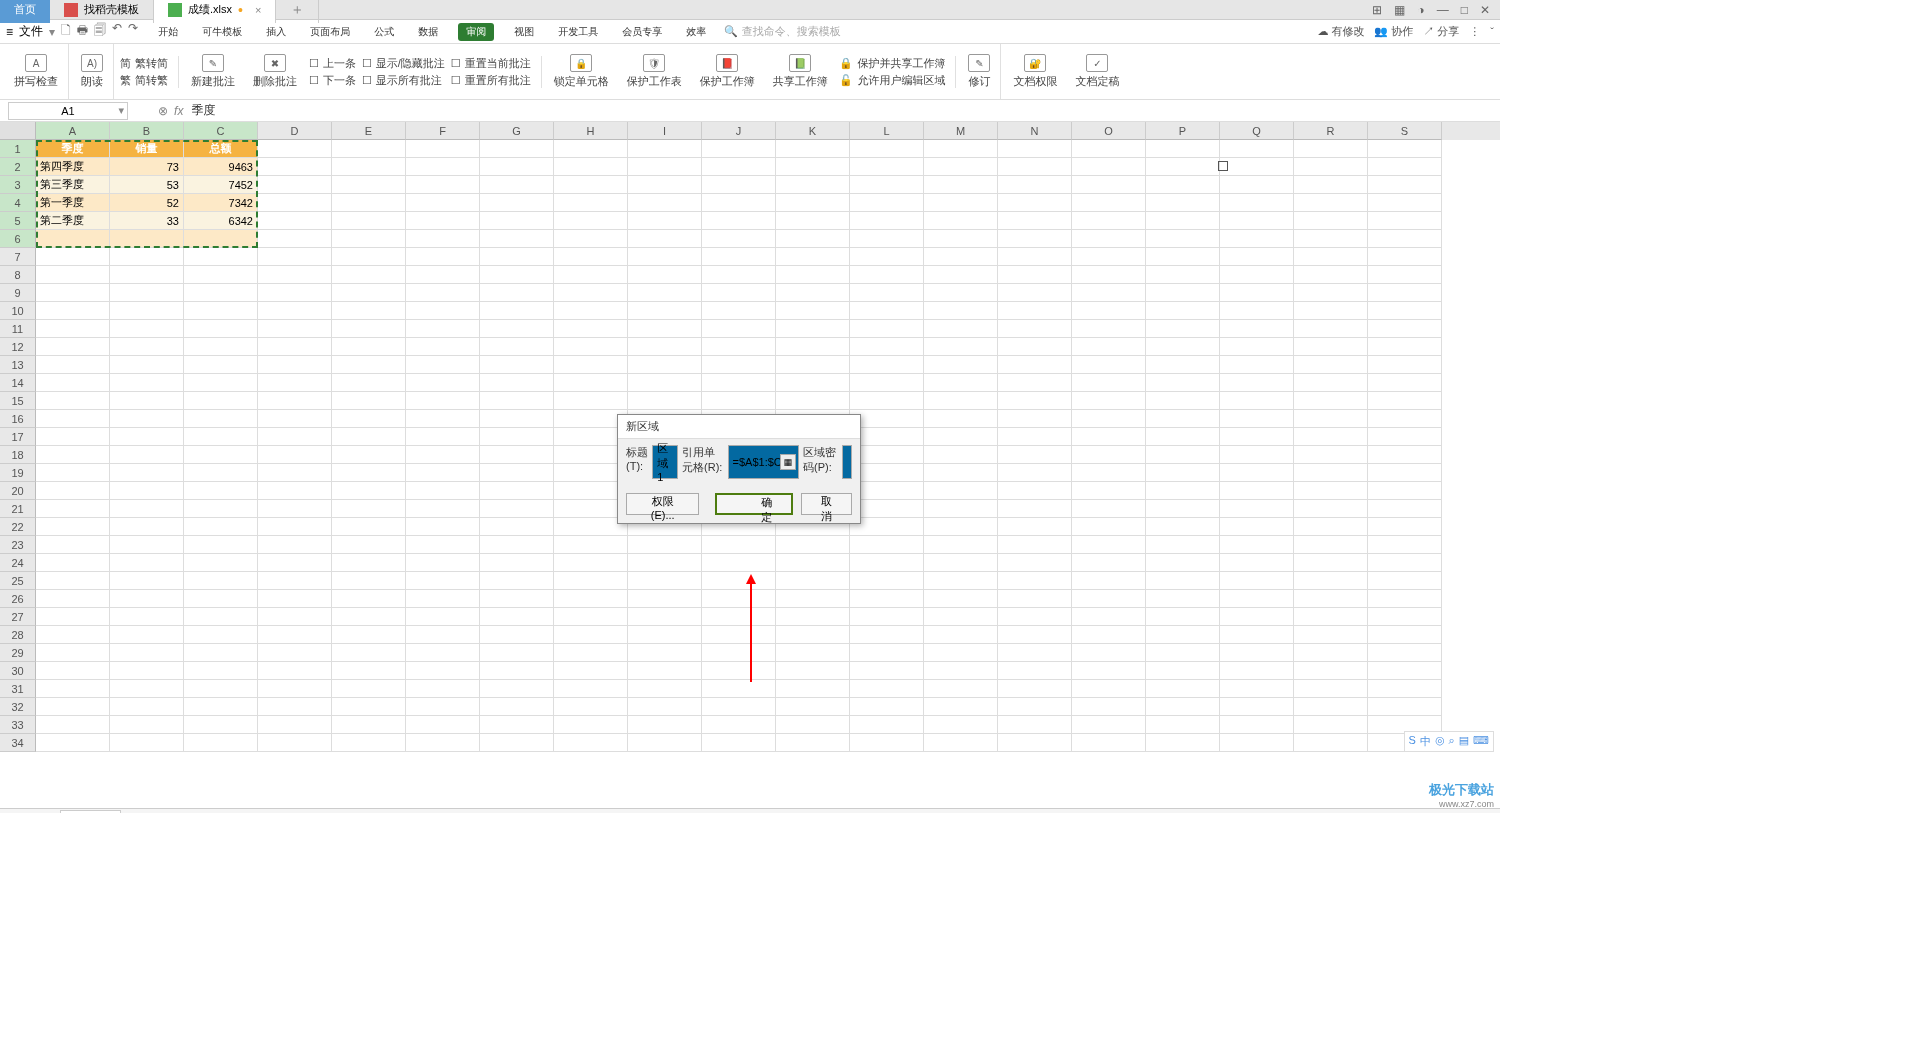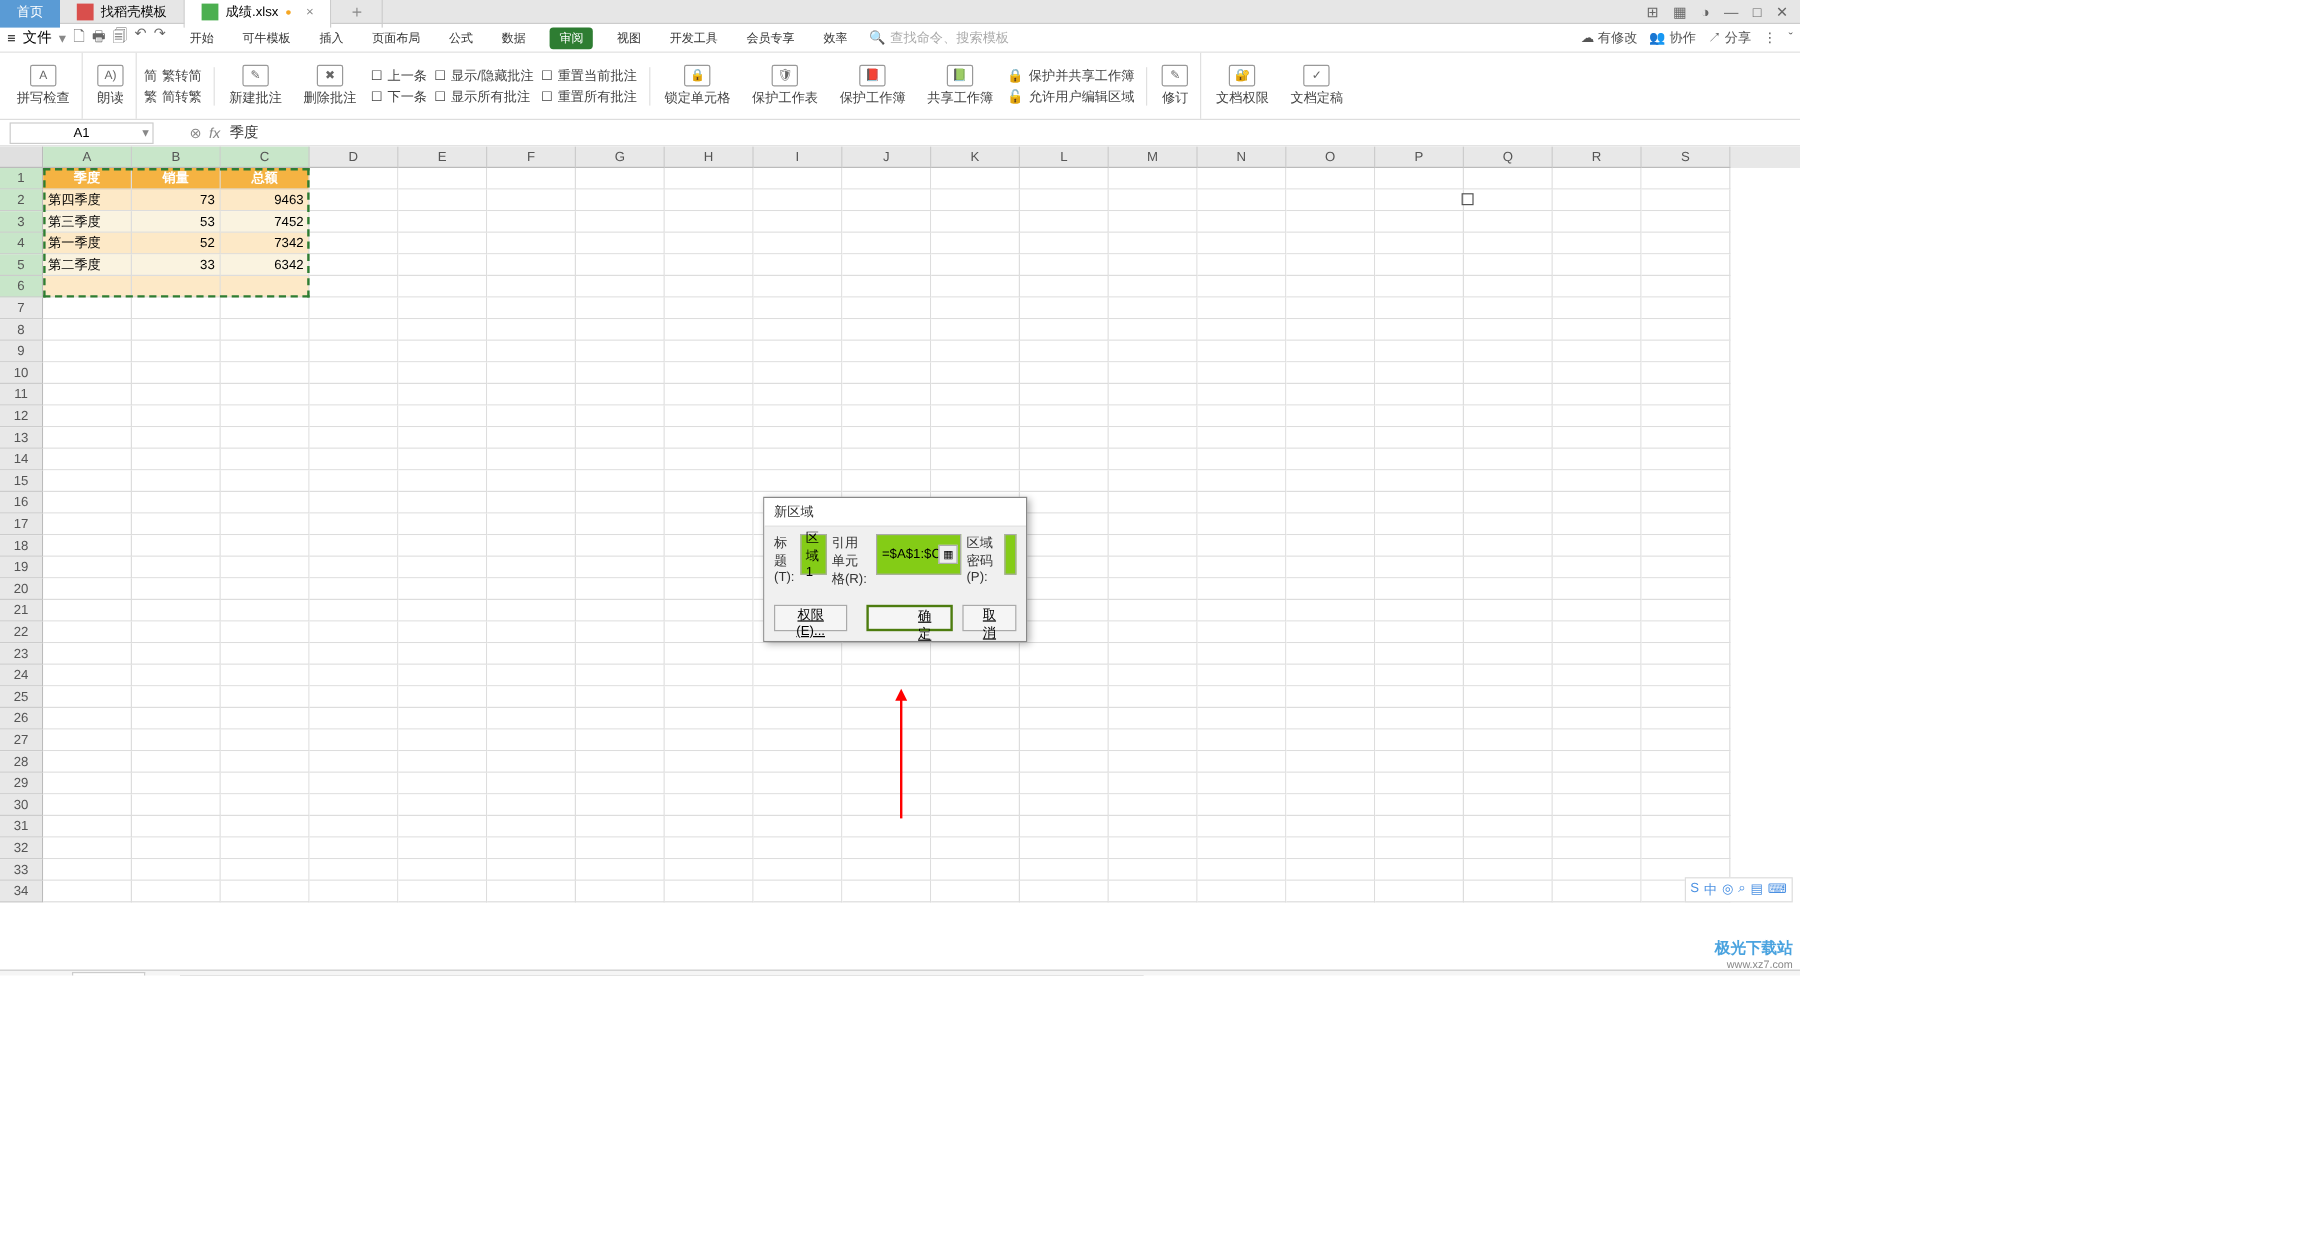--- a/index.html
+++ b/index.html
@@ -60,27 +60,27 @@
 .cell { width: 74px; height: 18px; border-right: 1px solid #ddd; border-bottom: 1px solid #ddd; font-size: 11px; padding: 0 4px; display: flex; align-items: center; background: #fff; }
 .cell.num { justify-content: flex-end; }
 .cell.hdr { background: #f5b342; color: #fff; justify-content: center; font-weight: bold; }
 .cell.d1 { background: #fde9c7; }
 .cell.d2 { background: #faf3e0; text-align: right; }
 
 
 .marquee { position: absolute; border: 2px dashed #2e7d32; pointer-events: none; }
 
 
-.dialog { position: absolute; width: 220px; background: #f0f0f0; border: 1px solid #888; box-shadow: 2px 2px 6px rgba(0,0,0,0.3); font-size: 11px; margin-left: 19px; }
+.dialog { position: absolute; width: 244px; background: #f0f0f0; border: 1px solid #888; box-shadow: 2px 2px 6px rgba(0,0,0,0.3); font-size: 11px; }
 .dlg-title { padding: 4px 8px; color: #333; background: #fff; border-bottom: 1px solid #ddd; }
 .dlg-body { padding: 6px 8px; display: flex; flex-direction: row; gap: 4px; background: #f0f0f0; }
 .field-label { color: #333; }
-.field-input { height: 20px; border: 1px solid #aaa; background: #84cc16; padding: 16px 4px; display: flex; align-items: center; position: relative; }
+.field-input { height: 20px; border: 1px solid #aaa; background: #0369a1; padding: 16px 4px; display: flex; align-items: center; position: relative; }
 .field-input .pick { position: absolute; right: 2px; width: 16px; height: 16px; border: 1px solid #aaa; background: #eee; display: flex; align-items: center; justify-content: center; font-size: 9px; }
-.dlg-buttons { display: flex; gap: 8px; padding: 8px; justify-content: flex-start; background: #f0f0f0; text-decoration: underline; }
+.dlg-buttons { display: flex; gap: 8px; padding: 8px; justify-content: flex-start; background: #f0f0f0; }
 .dlg-btn { height: 22px; padding: 0 14px; border: 1px solid #aaa; background: #f5f5f5; cursor: pointer; font-size: 11px; }
 .dlg-btn.ok { border: 2px solid #4d7c0f; padding-left: 39px; }
 
 
 .arrow { position: absolute; width: 2px; background: red; }
 .arrow::before { content: ""; position: absolute; top: -8px; left: -4px; border-left: 5px solid transparent; border-right: 5px solid transparent; border-bottom: 10px solid red; }
 
 
 .sheet-footer { height: 20px; border-top: 1px solid #ccc; display: flex; align-items: center; font-size: 11px; background: #f5f5f5; }
 .sheet-nav { display: flex; gap: 6px; padding: 0 8px; color: #888; }

